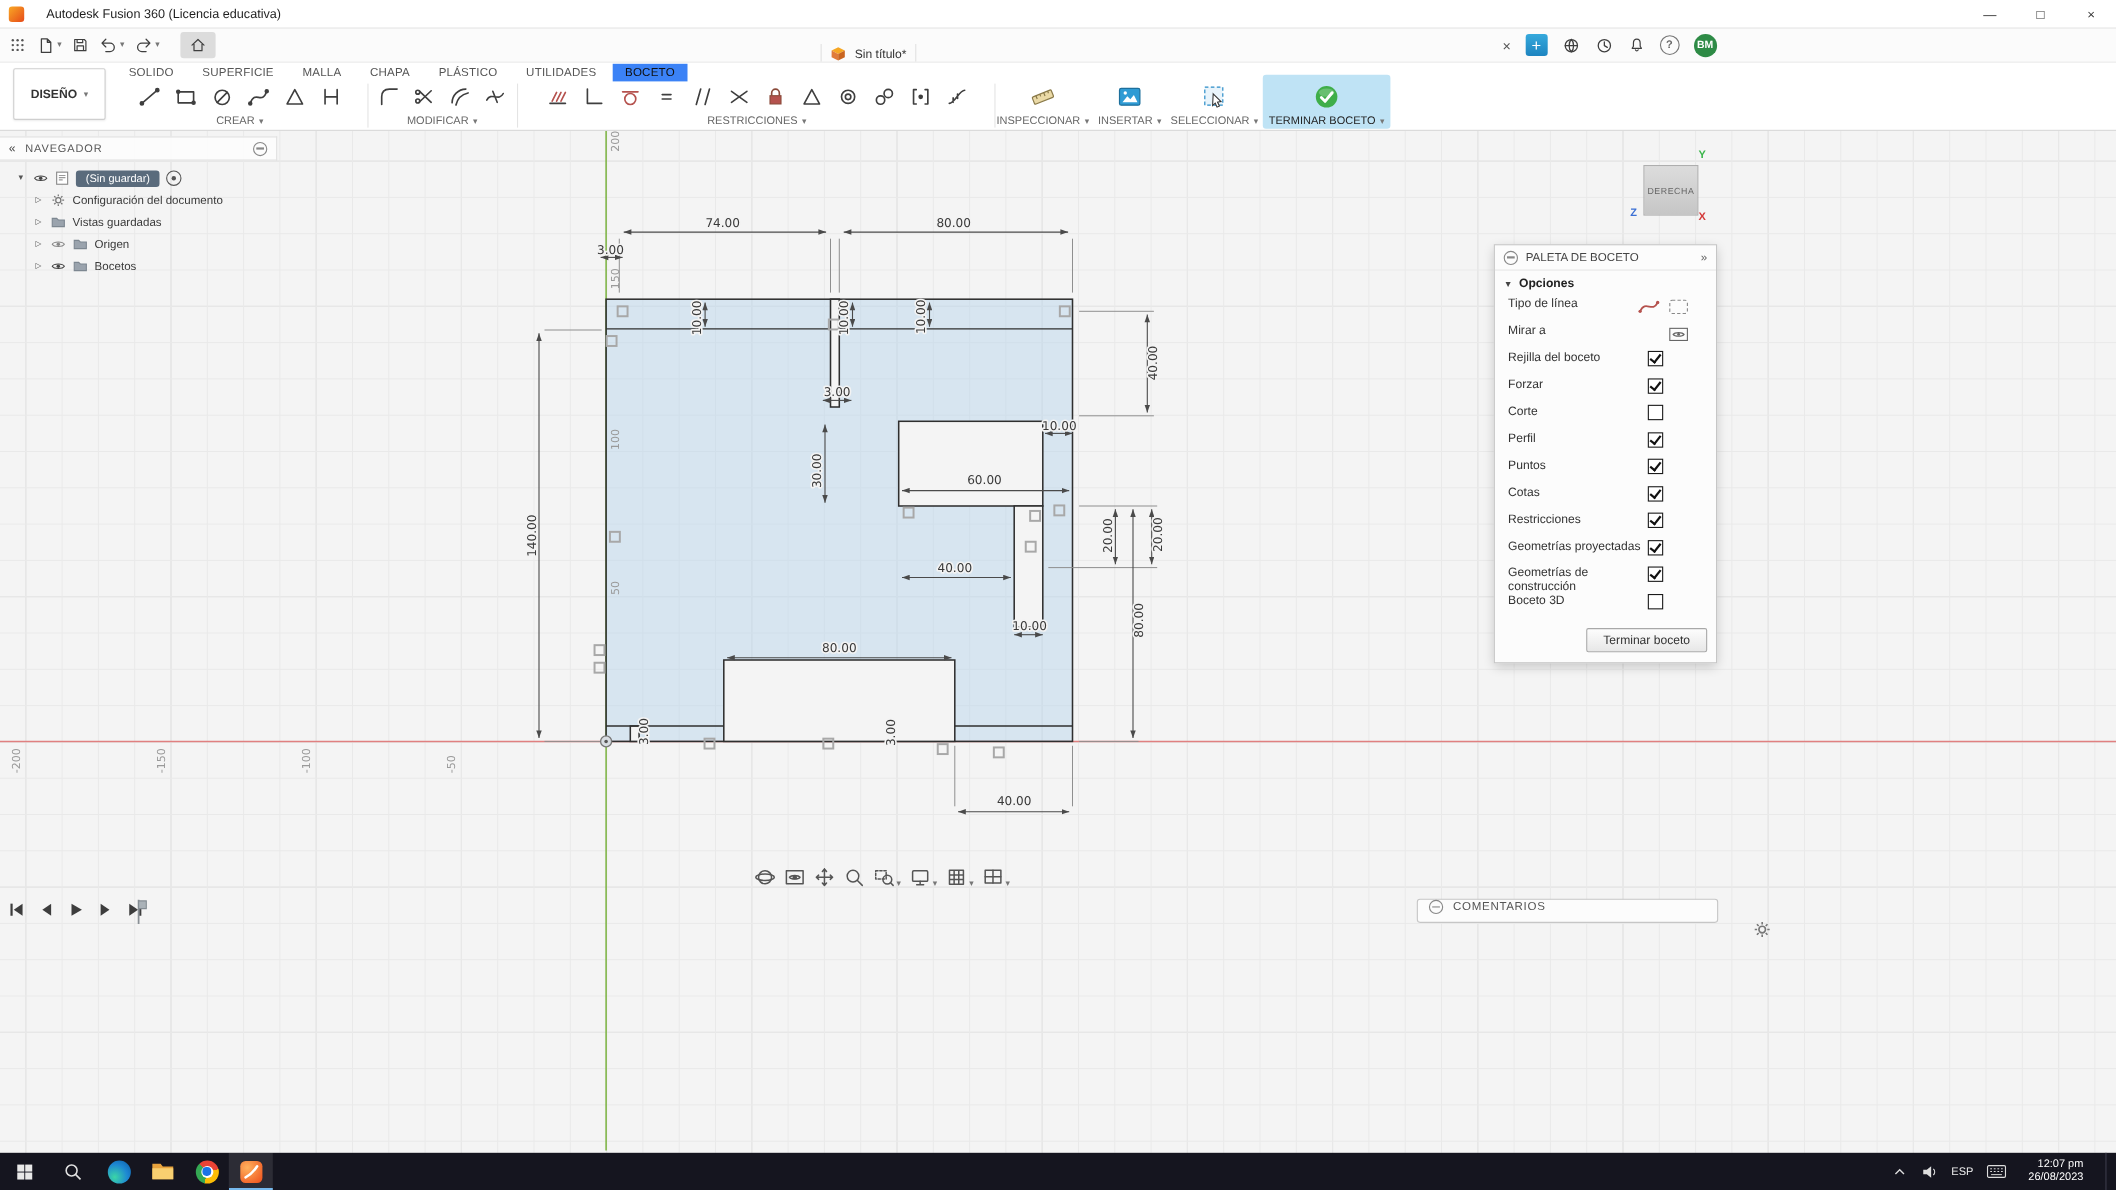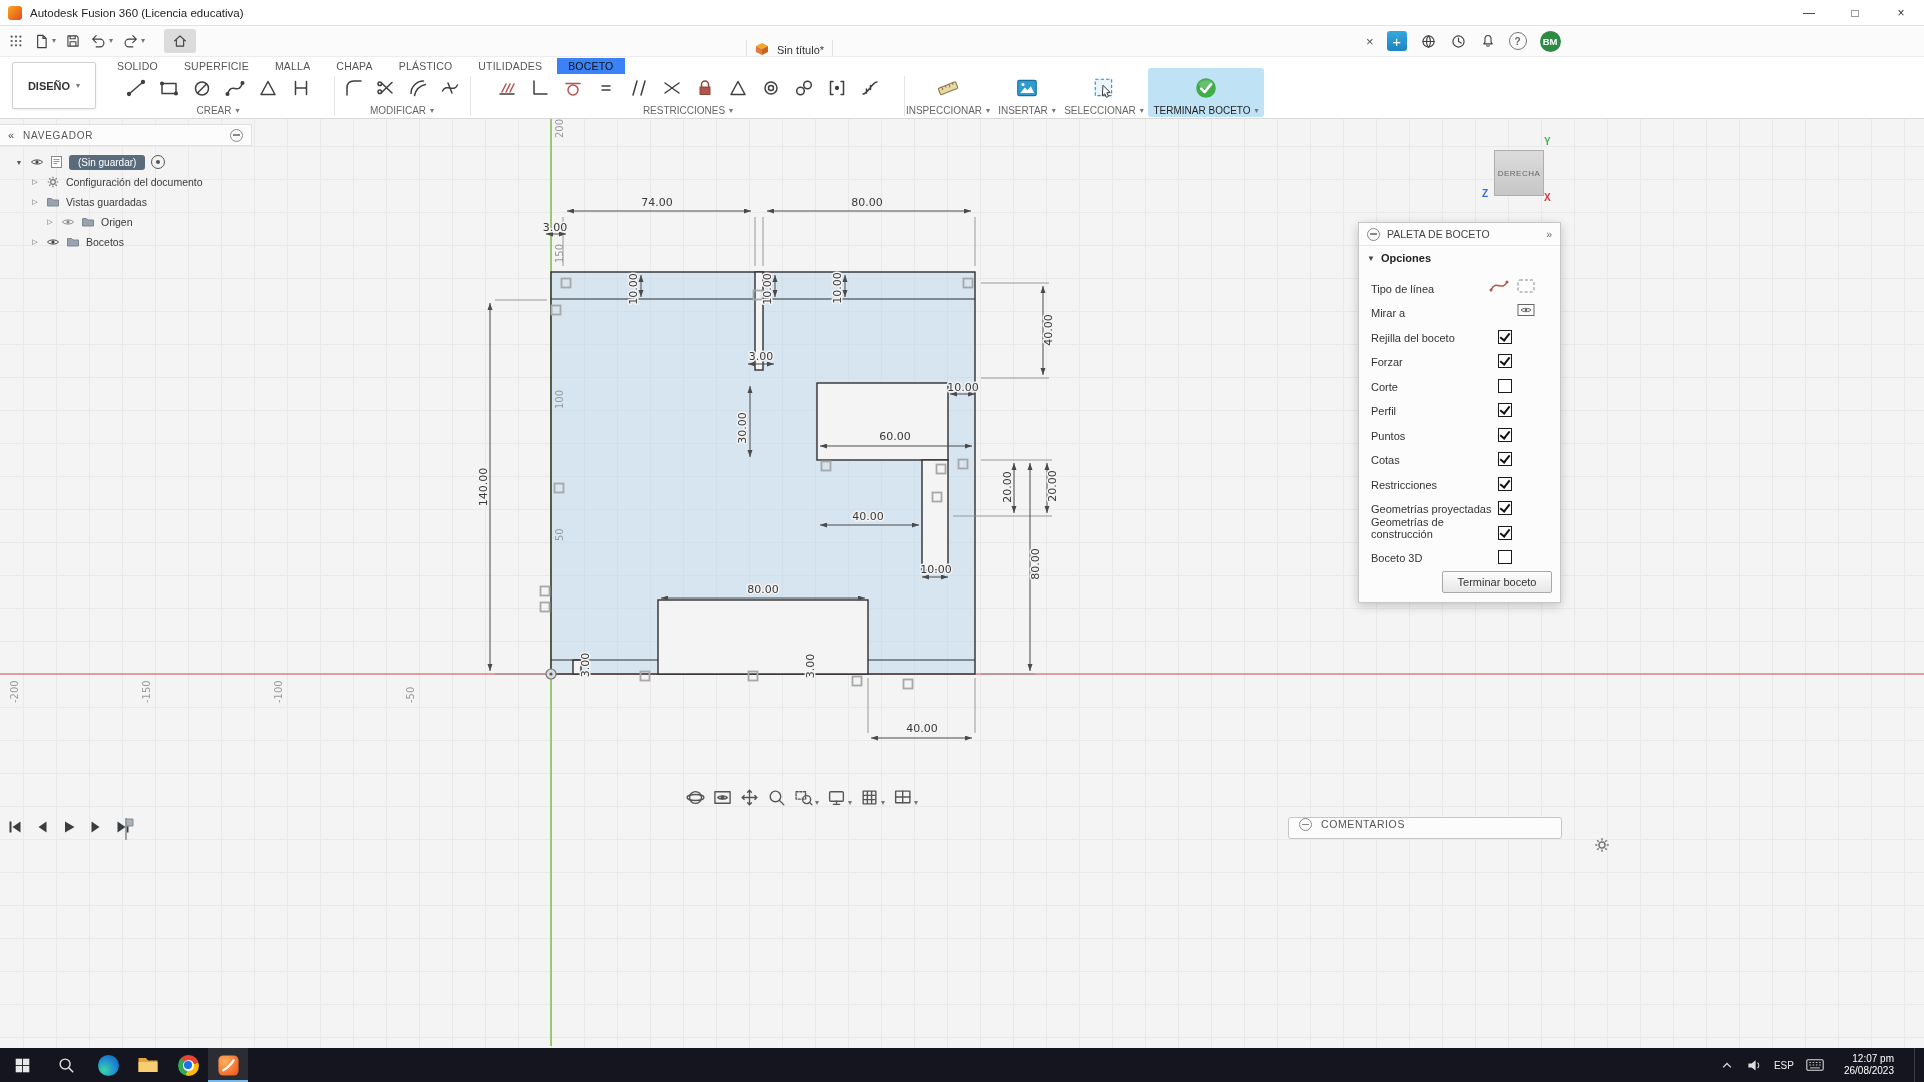--- a/index.html
+++ b/index.html
@@ -5,21 +5,21 @@
   html,body{margin:0;padding:0;background:#333;}
   .screen{position:relative;width:1924px;height:1082px;overflow:hidden;background:#f4f4f4;
           font-family:"Liberation Sans","DejaVu Sans",sans-serif;-webkit-font-smoothing:antialiased;}
   svg{display:block}
   .ln{stroke:#3f3f3f;stroke-width:1.5;fill:none;stroke-linecap:round;stroke-linejoin:round}
 
   
   .titlebar{position:absolute;left:0;top:0;width:100%;height:26px;background:#fff;border-bottom:1px solid #e4e4e4;
             display:flex;align-items:center;padding-left:8px;box-sizing:border-box;z-index:40}
   .app-logo{width:14px;height:14px;border-radius:3px;background:linear-gradient(135deg,#f9a825,#e64a19);flex:none}
-  .tb-title{font-size:11.5px;color:#1f1f1f;margin-left:8px}
+  .tb-title{font-size:11.5px;color:#1f1f1f;margin-left:20px}
   .tb-btns{margin-left:auto;display:flex;height:100%}
   .tb-btn{width:46px;height:100%;display:flex;align-items:center;justify-content:center;font-size:12px;color:#333}
 
   
   .qat{position:absolute;left:0;top:26px;width:100%;height:30px;background:#fbfbfb;border-bottom:1px solid #ececec;z-index:39}
   .qat-left{position:absolute;left:8px;top:0;height:30px;display:flex;align-items:center;gap:9px}
   .qat-ic{display:flex;align-items:center;gap:2px;color:#555}
   .caret{font-size:8px;color:#777;line-height:1}
   .home-btn{width:32px;height:24px;background:#dcdcdc;border-radius:3px;display:flex;align-items:center;justify-content:center;margin-left:10px}
   .doc-tab{position:absolute;left:736px;top:0;height:30px;display:flex;align-items:flex-end;gap:8px;padding:0 10px}
@@ -74,21 +74,21 @@
   .cminus{width:11px;height:11px;border:1.3px solid #888;border-radius:50%;position:relative;display:inline-block;flex:none}
   .cminus::after{content:"";position:absolute;left:2px;right:2px;top:50%;margin-top:-.7px;height:1.4px;background:#888}
 
   
   .palette{position:absolute;left:1358px;top:222px;width:203px;z-index:12;background:#fcfcfc;border:1px solid #c6c6c6;
            box-shadow:0 3px 10px rgba(0,0,0,.2);font-size:11px;color:#333;box-sizing:border-box}
   .pal-head{height:22px;display:flex;align-items:center;gap:7px;padding:0 8px;border-bottom:1px solid #e6e6e6;color:#444;font-size:10.5px}
   .pal-head .sp{flex:1}
   .pal-sec{height:24px;display:flex;align-items:center;gap:6px;padding:0 8px;font-weight:bold;color:#222}
   .pal-sec .tri{font-size:8px;color:#444}
-  .prow{height:24.5px;display:flex;align-items:flex-end;justify-content:space-between;padding:0 48px 0 12px}
+  .prow{height:24.5px;display:flex;align-items:flex-start;justify-content:space-between;padding:0 48px 0 12px}
   .prow.icons{padding-right:24px}
   .pctrl{display:flex;align-items:center;gap:7px}
   .cbx{width:12px;height:12px;border:1.6px solid #1a1a1a;background:#fff;position:relative;flex:none}
   .cbx.on::after{content:"";position:absolute;left:2.5px;top:0;width:4px;height:8px;border:solid #111;border-width:0 2px 2px 0;transform:rotate(38deg)}
   .pal-foot{display:flex;justify-content:flex-end;padding:7px 8px 9px}
   .pbtn{min-width:92px;height:20px;background:linear-gradient(#fdfdfd,#e7e7e7);border:1px solid #a8a8a8;border-radius:2px;
         font-size:11px;color:#333;display:flex;align-items:center;justify-content:center;padding:0 8px}
 
   
   .vcube{position:absolute;left:1486px;top:136px;width:76px;height:74px;z-index:9;font-weight:bold}
@@ -540,21 +540,21 @@
           </svg>
         <span>Configuración del documento</span>
       </div>
       <div class="nav-row" style="padding-left:30px">
         <span class="exp">▷</span>
         <svg width="14" height="14" viewBox="0 0 14 14">
             <path d="M1.5 3.5 H5.5 L7 5 H12.5 V11 H1.5 Z" fill="#9aa3ad" stroke="#7d8791"></path>
           </svg>
         <span>Vistas guardadas</span>
       </div>
-      <div class="nav-row" style="padding-left:45px">
+      <div class="nav-row" style="padding-left:30px">
         <span class="exp">▷</span>
         <svg width="14" height="14" viewBox="0 0 14 14">
             <path d="M1.5 7 C3 4.3 11 4.3 12.5 7 C11 9.7 3 9.7 1.5 7 Z" stroke="#888" fill="none"></path>
             <circle cx="7" cy="7" r="1.6" fill="#888"></circle>
           </svg>
         <svg width="14" height="14" viewBox="0 0 14 14">
             <path d="M1.5 3.5 H5.5 L7 5 H12.5 V11 H1.5 Z" fill="#9aa3ad" stroke="#7d8791"></path>
           </svg>
         <span>Origen</span>
       </div>

